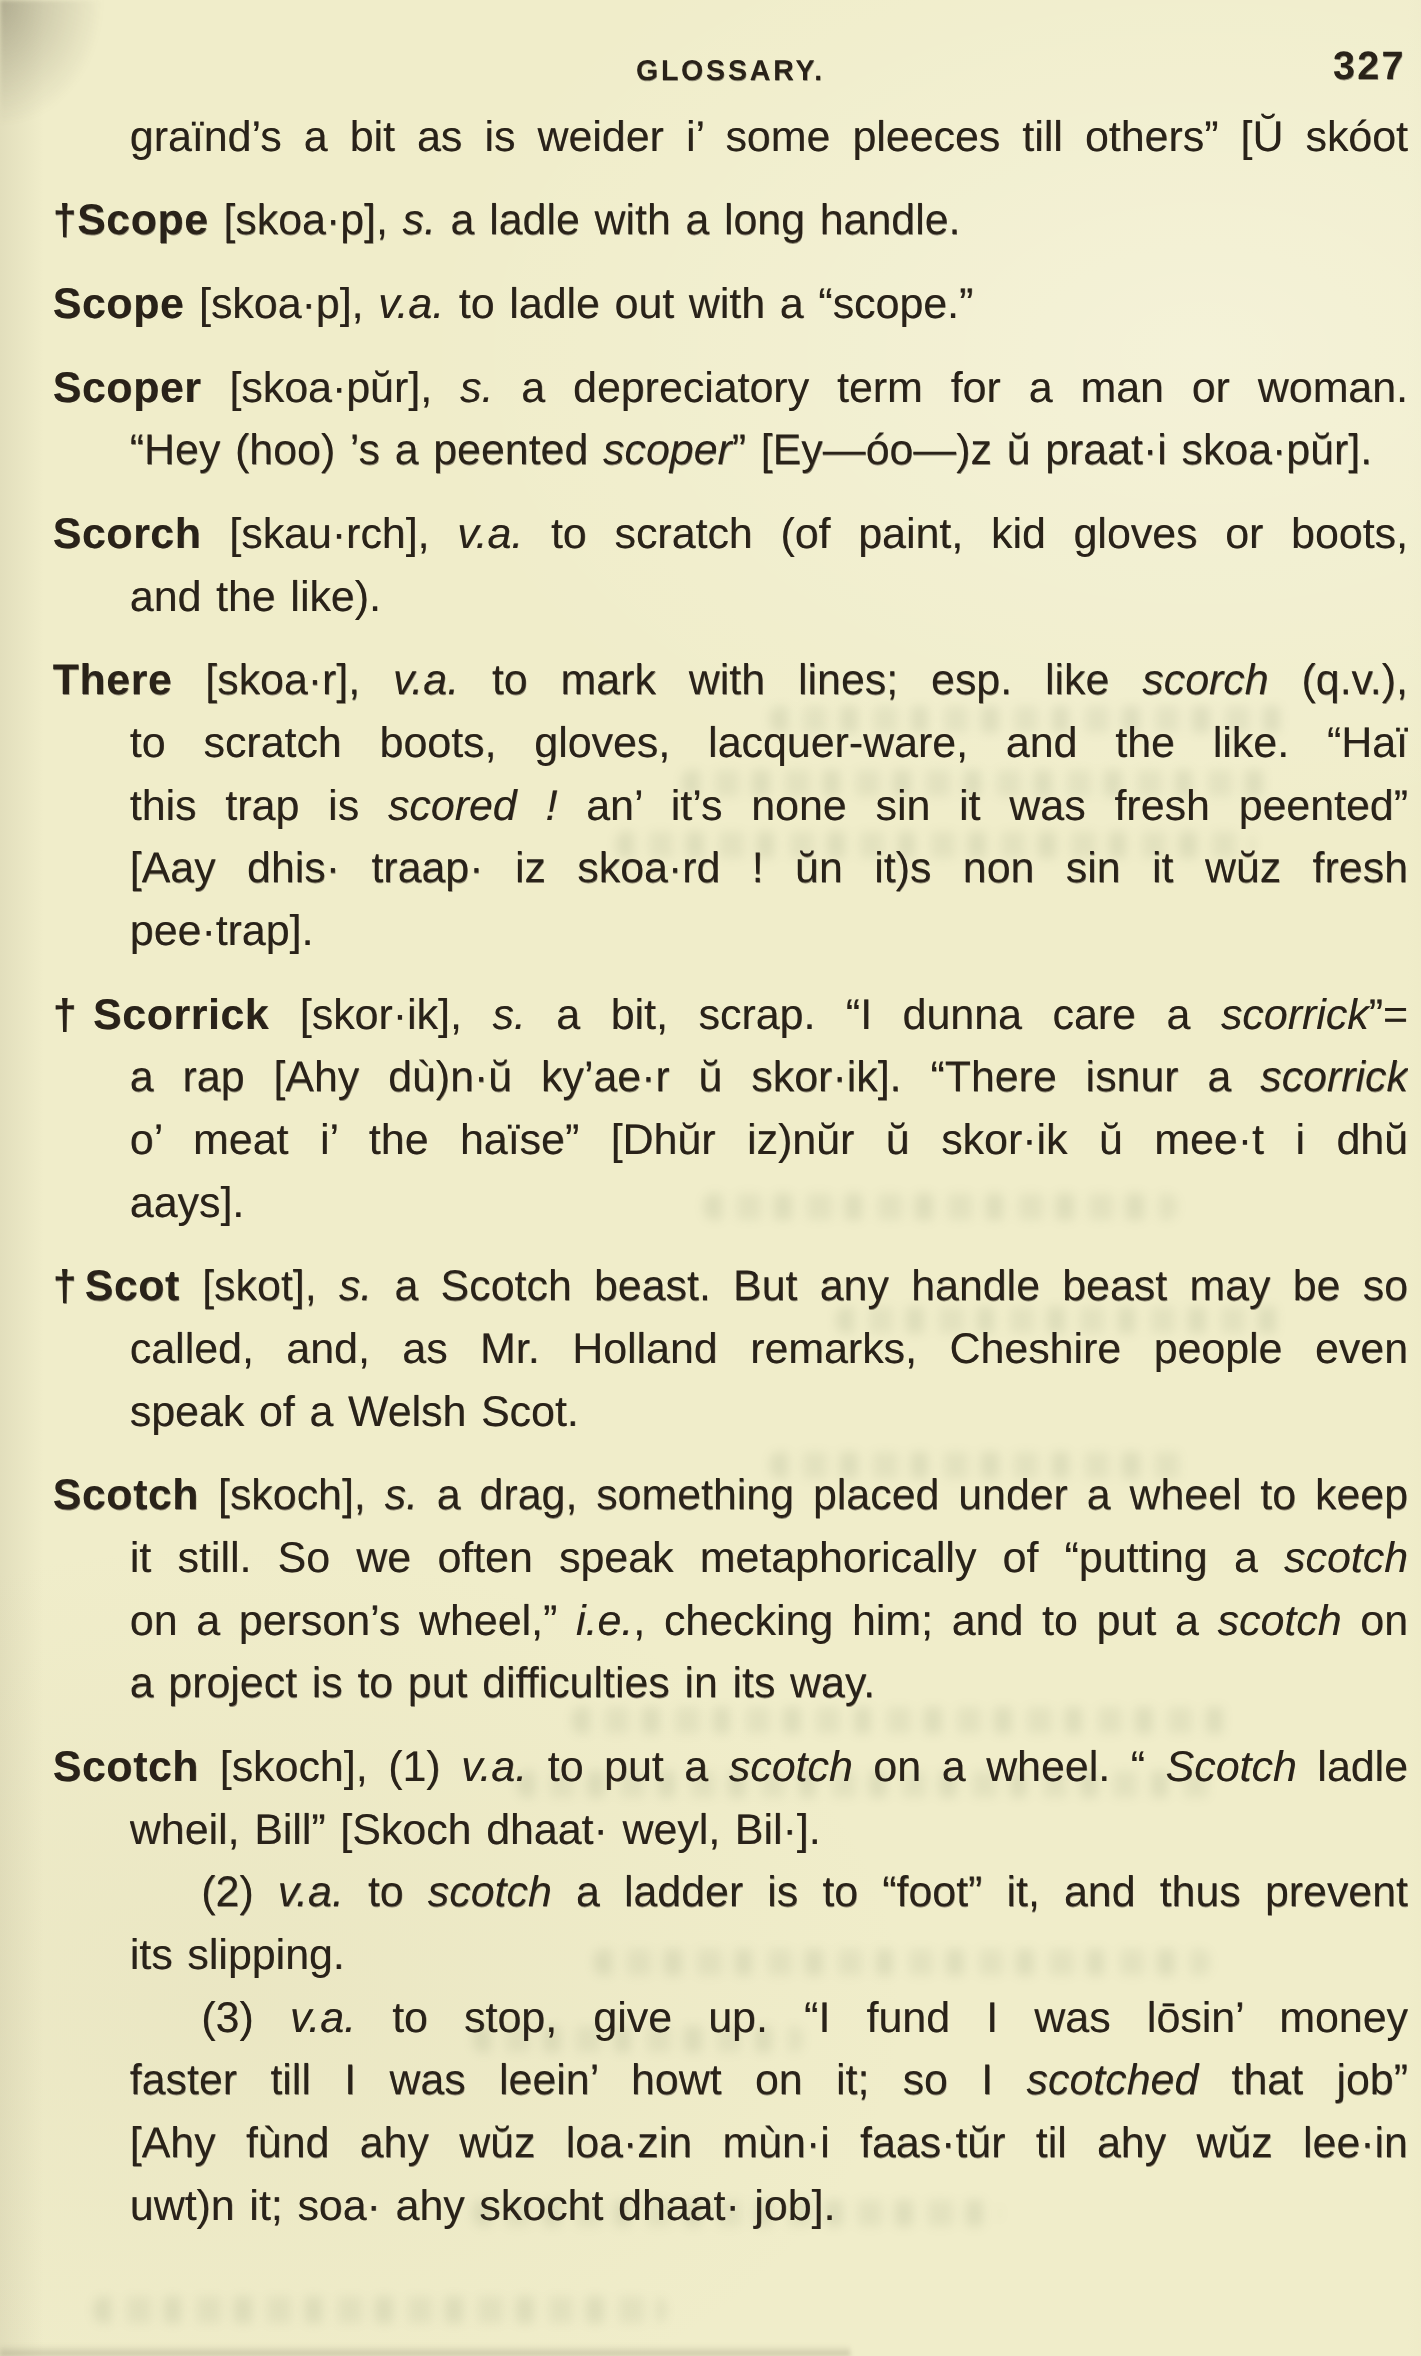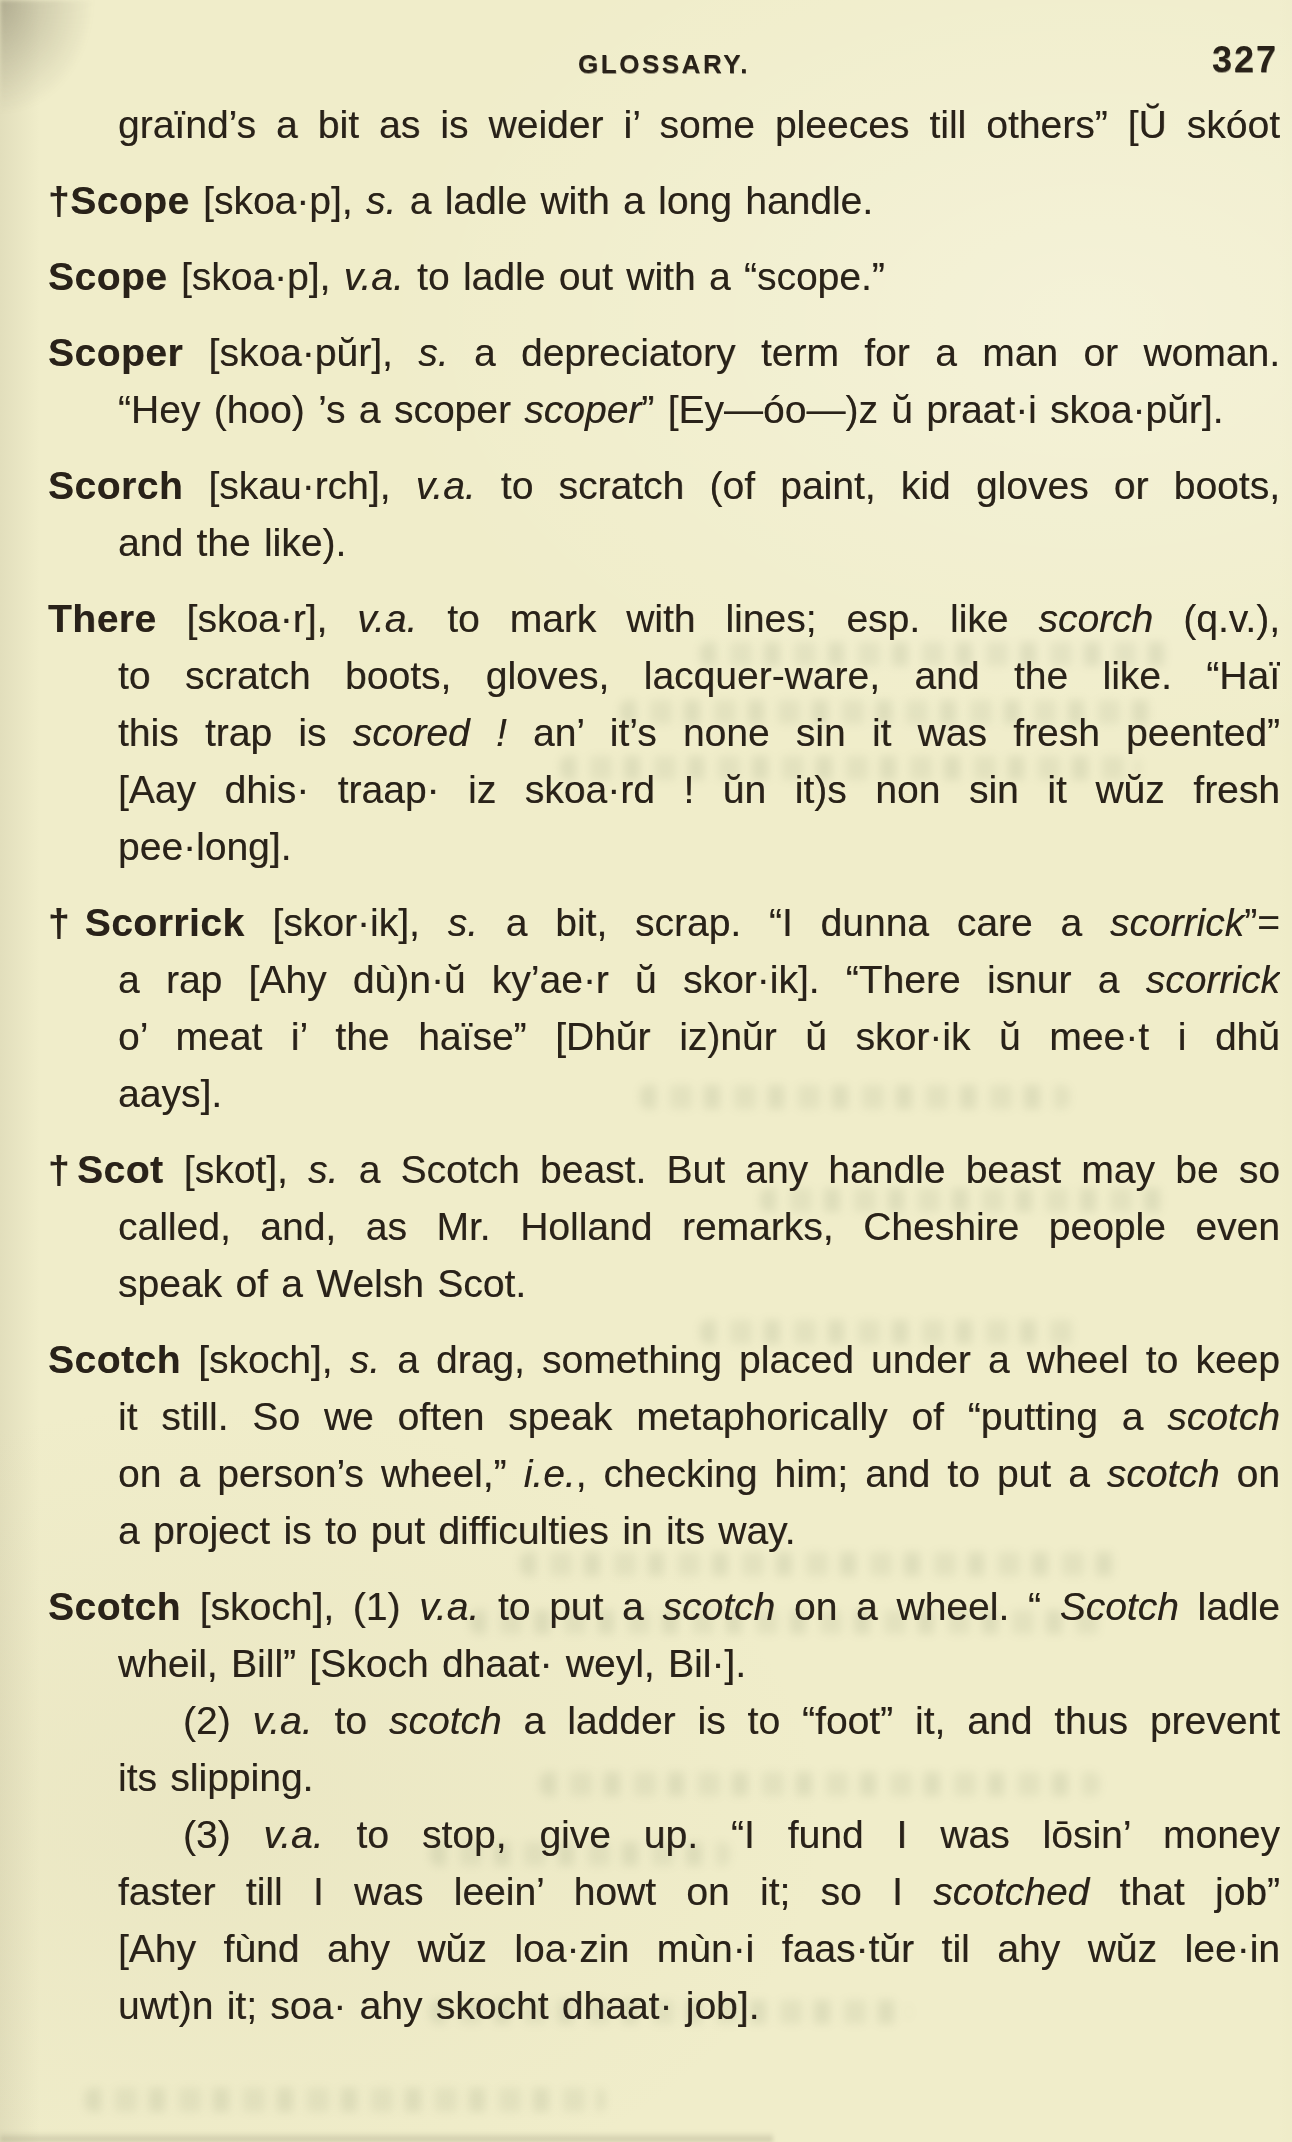--- a/index.html
+++ b/index.html
@@ -87,32 +87,32 @@
         <div class="line cont j"><span>graïnd’s a bit as is weider i’ some pleeces till others” [Ŭ skóot</span></div>
       </div>
       <div class="block">
         <div class="line head"><span class="hw">†Scope</span><span> [skoa·p], </span><span class="it">s.</span><span> a ladle with a long handle.</span></div>
       </div>
       <div class="block">
         <div class="line head"><span class="hw">Scope</span><span> [skoa·p], </span><span class="it">v.a.</span><span> to ladle out with a “scope.”</span></div>
       </div>
       <div class="block">
         <div class="line head j"><span class="hw">Scoper</span><span> [skoa·pŭr], </span><span class="it">s.</span><span> a depreciatory term for a man or woman.</span></div>
-        <div class="line cont"><span>“Hey (hoo) ’s a scoper </span><span class="it">scoper</span><span>” [Ey—óo—)z ŭ praat·i skoa·pŭr].</span></div>
+        <div class="line cont"><span>“Hey (hoo) ’s a peented </span><span class="it">scoper</span><span>” [Ey—óo—)z ŭ praat·i skoa·pŭr].</span></div>
       </div>
       <div class="block">
         <div class="line head j"><span class="hw">Scorch</span><span> [skau·rch], </span><span class="it">v.a.</span><span> to scratch (of paint, kid gloves or boots,</span></div>
         <div class="line cont"><span>and the like).</span></div>
       </div>
       <div class="block">
         <div class="line head j"><span class="hw">There</span><span> [skoa·r], </span><span class="it">v.a.</span><span> to mark with lines; esp. like </span><span class="it">scorch</span><span> (q.v.),</span></div>
         <div class="line cont j"><span>to scratch boots, gloves, lacquer-ware, and the like.  “Haï</span></div>
         <div class="line cont j"><span>this trap is </span><span class="it">scored !</span><span> an’ it’s none sin it was fresh peented”</span></div>
         <div class="line cont j"><span>[Aay dhis· traap· iz skoa·rd ! ŭn it)s non sin it wŭz fresh</span></div>
-        <div class="line cont"><span>pee·long].</span></div>
+        <div class="line cont"><span>pee·trap].</span></div>
       </div>
       <div class="block">
         <div class="line head j"><span class="hw">†Scorrick</span><span> [skor·ik], </span><span class="it">s.</span><span> a bit, scrap.  “I dunna care a </span><span class="it">scorrick</span><span>”=</span></div>
         <div class="line cont j"><span>a rap [Ahy dù)n·ŭ ky’ae·r ŭ skor·ik].  “There isnur a </span><span class="it">scorrick</span></div>
         <div class="line cont j"><span>o’ meat i’ the haïse” [Dhŭr iz)nŭr ŭ skor·ik ŭ mee·t i dhŭ</span></div>
         <div class="line cont"><span>aays].</span></div>
       </div>
       <div class="block">
         <div class="line head j"><span class="hw">†Scot</span><span> [skot], </span><span class="it">s.</span><span> a Scotch beast.  But any handle beast may be so</span></div>
         <div class="line cont j"><span>called, and, as Mr. Holland remarks, Cheshire people even</span></div>

